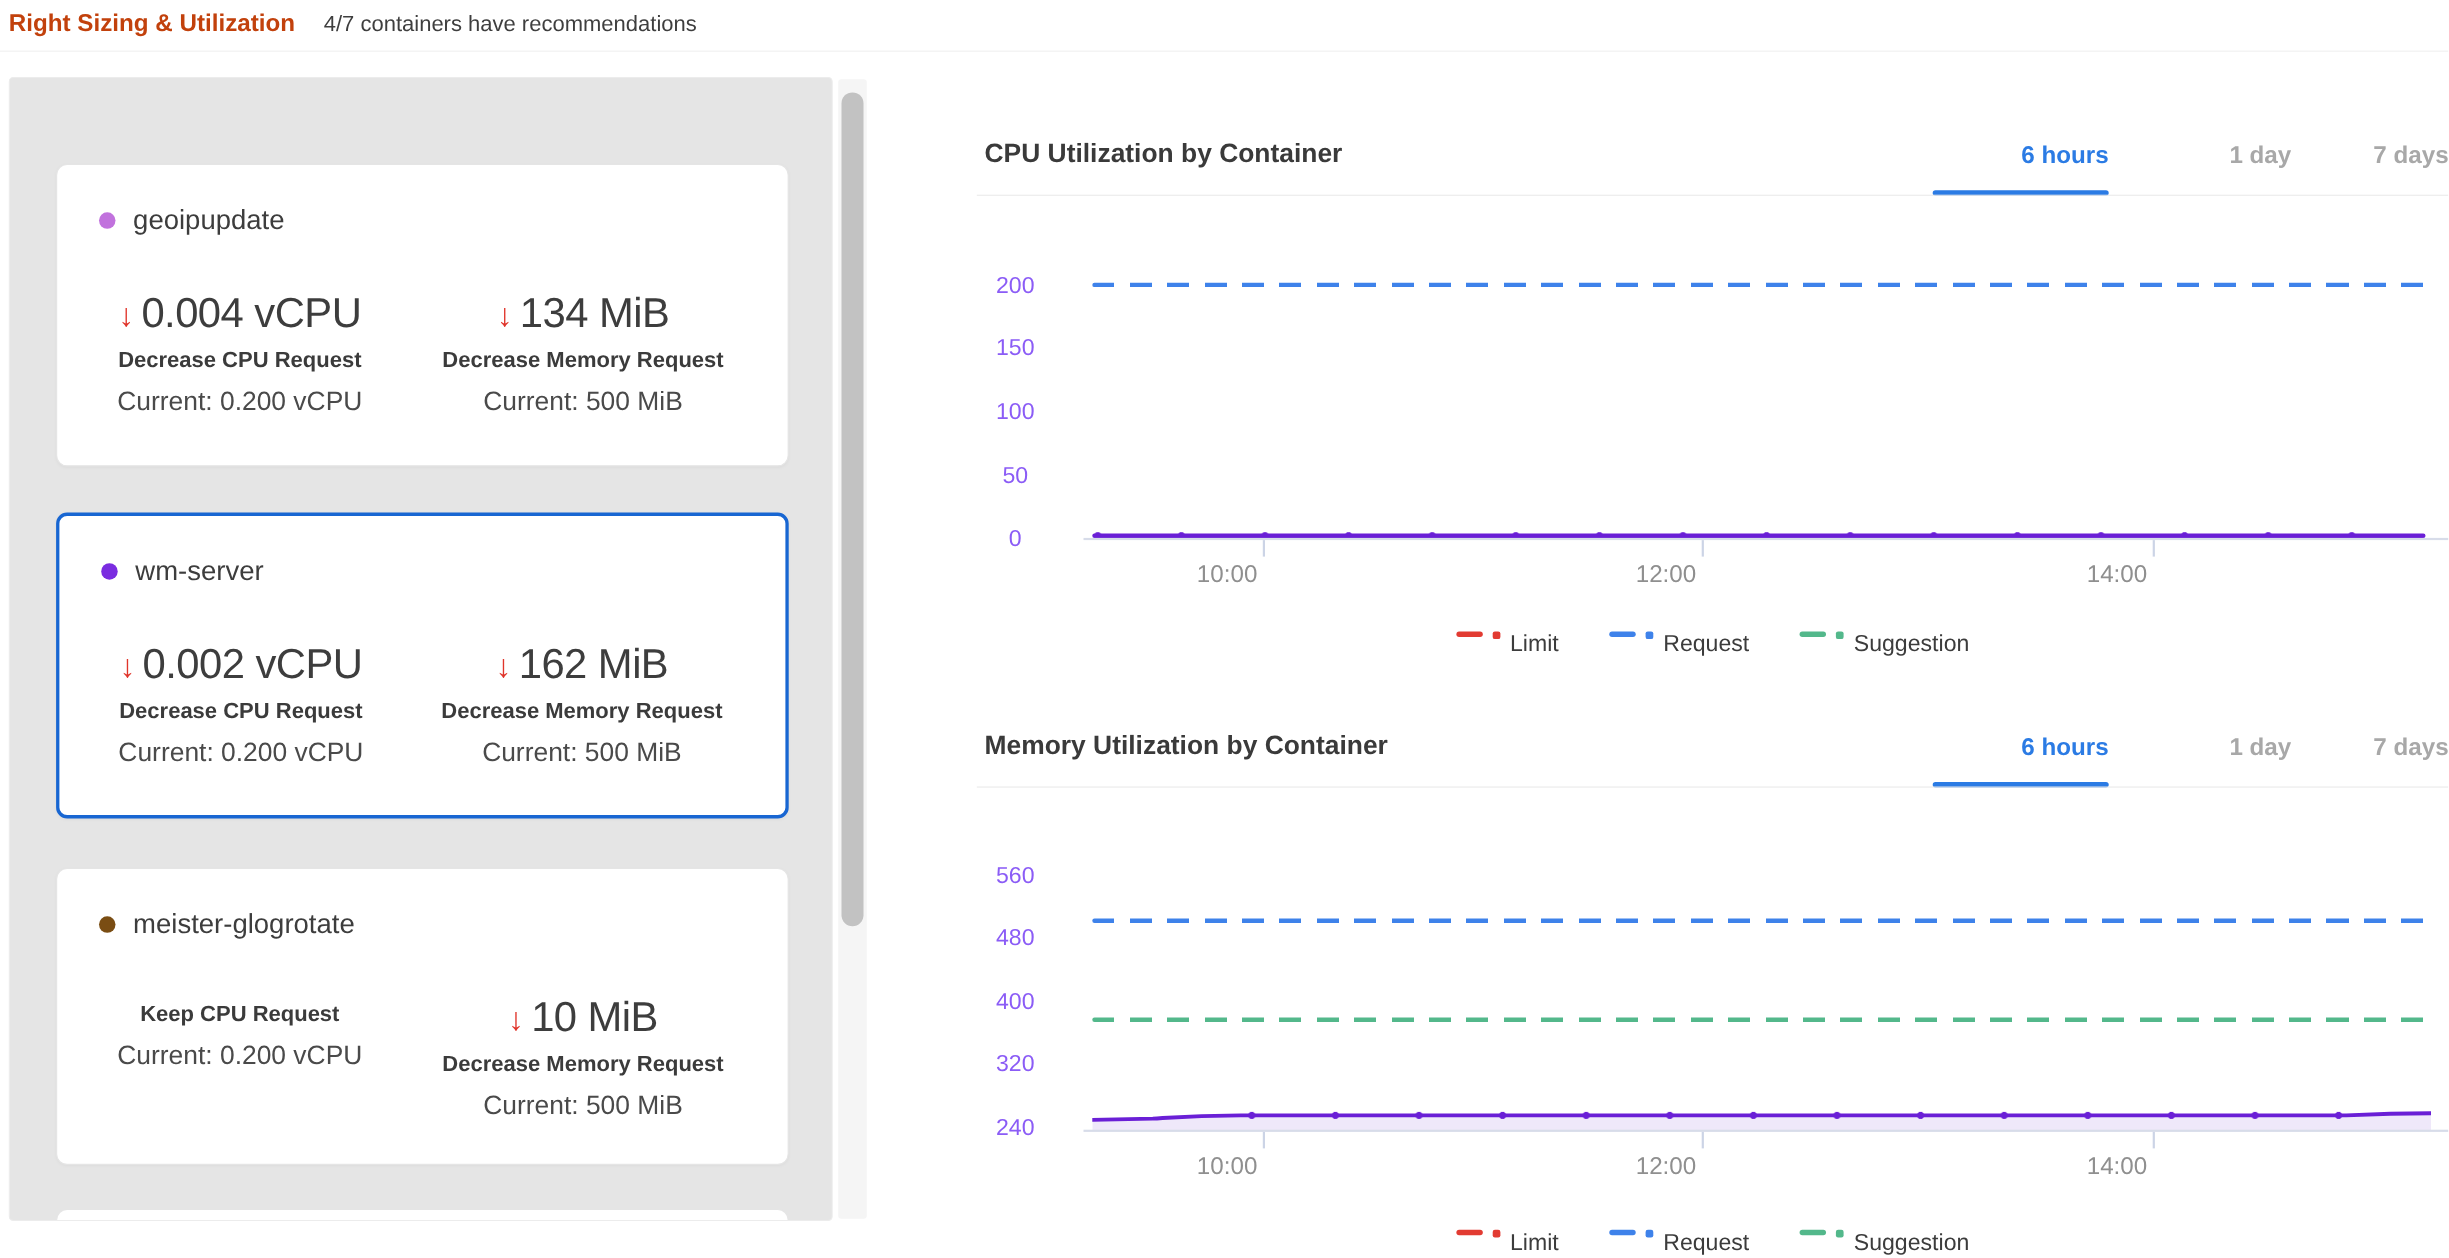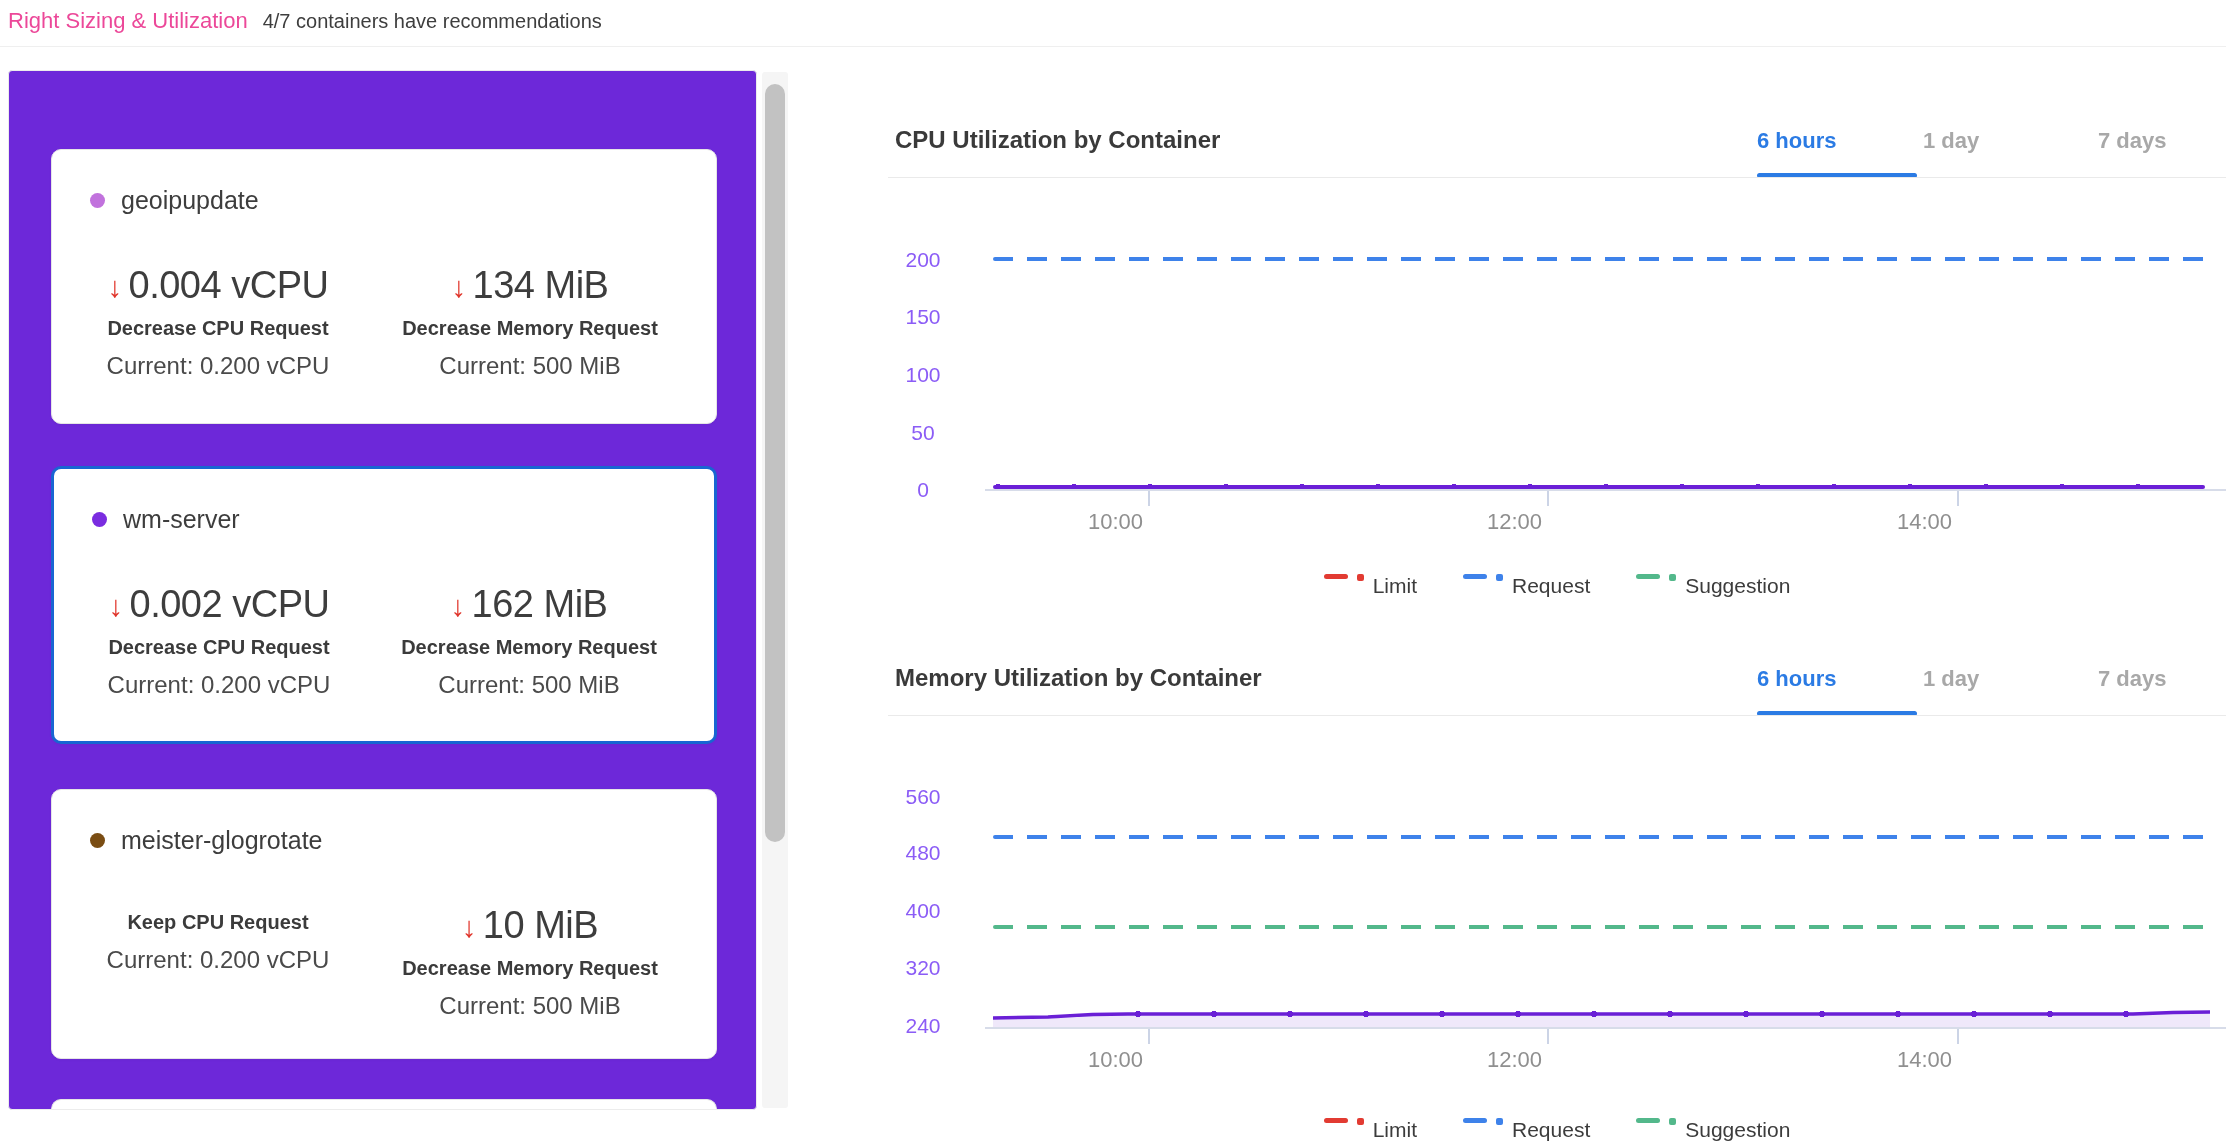--- a/index.html
+++ b/index.html
@@ -1,26 +1,26 @@
 <!DOCTYPE html>
 <html><head>
 <meta charset="utf-8">
 <style>
   html,body{margin:0;padding:0;background:#fff;}
   .page{position:relative;width:2226px;height:1144px;background:#ffffff;
         font-family:"Liberation Sans",sans-serif;overflow:hidden;}
 
   
   .header{position:absolute;left:8px;top:8px;white-space:nowrap;}
-  .h-title{font-weight:400;font-size:22px;color:#ec4899;margin-right:15px;}
+  .h-title{font-weight:700;font-size:22px;color:#c2410c;margin-right:26px;}
   .h-sub{font-size:20px;color:#3e3e3e;}
   .header-divider{position:absolute;left:0;top:46px;width:2226px;height:1px;background:#efefef;}
 
   
-  .panel{position:absolute;left:8px;top:70px;width:749px;height:1040px;background:#6d28d9;
+  .panel{position:absolute;left:8px;top:70px;width:749px;height:1040px;background:#e5e5e5;
          border:1px solid #ececec;border-radius:4px;overflow:hidden;box-sizing:border-box;}
   .card{position:absolute;left:42px;width:666px;background:#fff;border:1px solid #e5e5e5;
         border-radius:10px;box-shadow:0 1px 3px rgba(0,0,0,0.04);box-sizing:border-box;cursor:pointer;}
   .card1{top:78px;height:275px;}
   .card2{top:395px;height:278px;border:3px solid #1866d2;}
   .card3{top:718px;height:270px;}
   .card4{top:1028px;height:34px;border-bottom:none;border-radius:10px 10px 0 0;box-shadow:none;}
   .card-title{position:absolute;left:38px;top:36px;display:flex;align-items:center;gap:16px;}
   .dot{width:15px;height:15px;border-radius:50%;flex:0 0 auto;}
   .cname{font-size:25px;color:#3d3d3d;}
@@ -34,21 +34,21 @@
 
   
   .sb-track{position:absolute;left:762px;top:72px;width:26px;height:1036px;background:#f5f5f5;border-radius:3px;}
   .sb-thumb{position:absolute;left:3px;top:12px;width:20px;height:758px;background:#c2c2c2;border-radius:10px;}
 
   
   .chart-section{position:absolute;left:888px;width:1338px;height:500px;}
   .cs-cpu{top:110px;}
   .cs-mem{top:648px;}
   .cs-title{position:absolute;left:7px;top:16px;font-size:24px;font-weight:700;color:#3a3a3a;}
-  .tab{position:absolute;top:18px;font-size:22px;font-weight:700;color:#a8a8a8;text-align:left;cursor:pointer;}
+  .tab{position:absolute;top:18px;font-size:22px;font-weight:700;color:#a8a8a8;text-align:right;cursor:pointer;}
   .tab-1{left:869px;width:160px;}
   .tab-2{left:1035px;width:160px;}
   .tab-3{left:1210px;width:128px;}
   .tab.active{color:#2b7be4;}
   .tab-underline{position:absolute;left:869px;top:63px;width:160px;height:5px;background:#2b7be4;border-radius:3px;}
   .cs-border{position:absolute;left:0;top:67px;width:1338px;height:1px;background:#eaeaea;}
 
   .ytick{position:absolute;left:0;width:70px;text-align:center;font-size:21px;color:#8b5cf6;line-height:26px;}
   .dash-line{position:absolute;left:105px;width:1217px;height:4px;border-radius:2px;}
   .dash-blue{background:repeating-linear-gradient(90deg,#3e82ea 0 20px,rgba(0,0,0,0) 20px 34px);}

